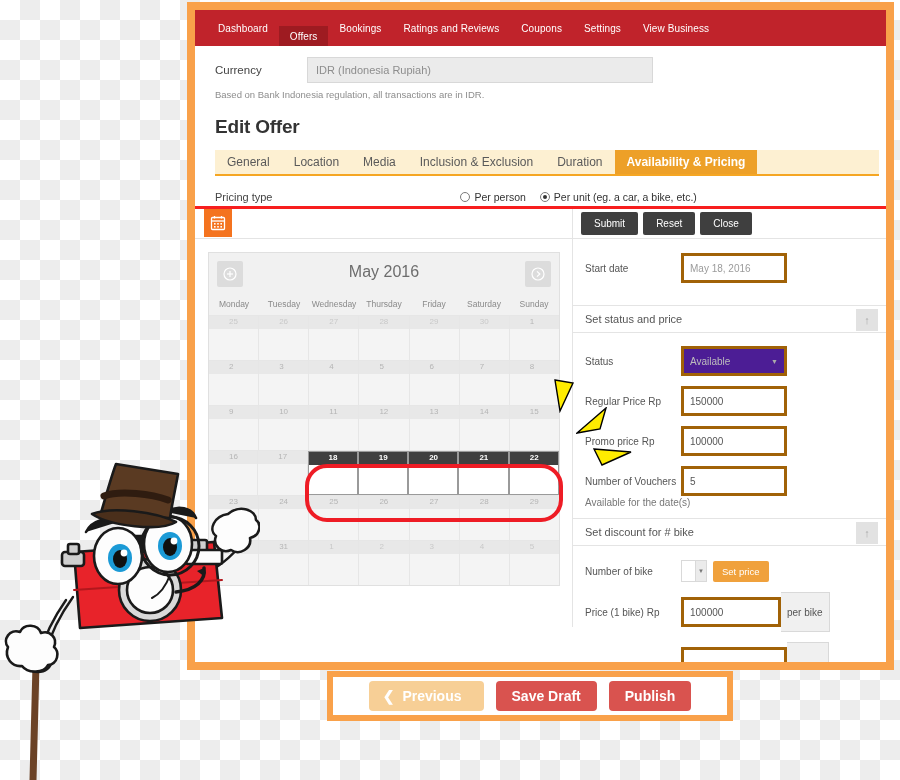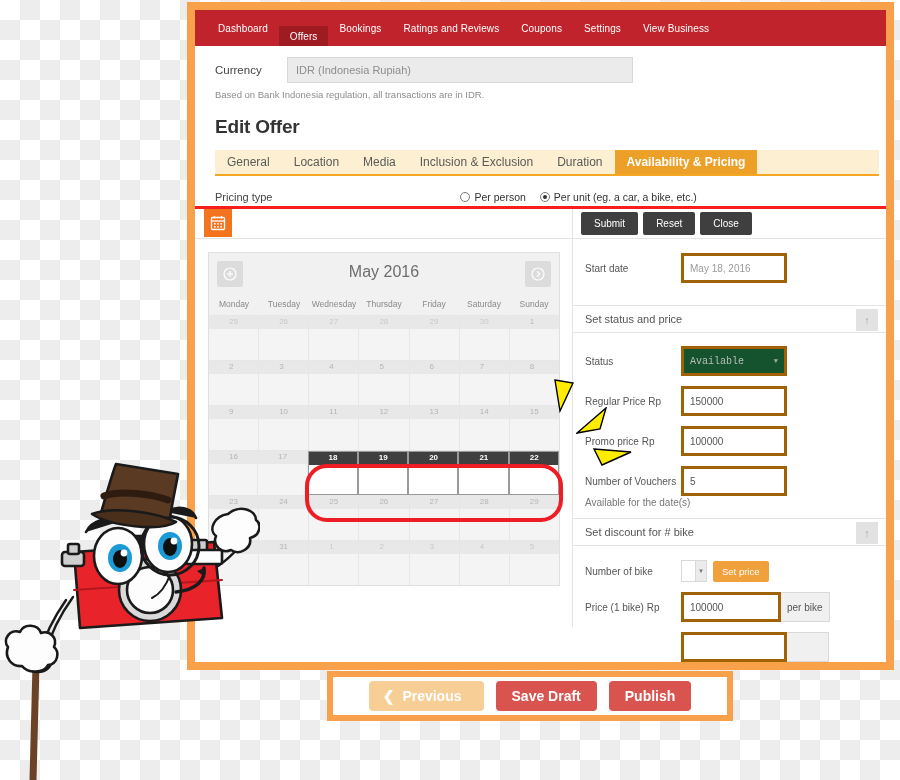--- a/index.html
+++ b/index.html
@@ -49,20 +49,21 @@
     white-space: nowrap;
     letter-spacing: .1px;
   }
   .nav-item.active { background: #9e1b21; margin-top: 16px; }
 
   
   #currency-row {
     display: flex;
     align-items: center;
     padding: 11px 0 0 20px;
+    gap: 20px;
   }
   #currency-label { font-size: 11.5px; color: #444; width: 72px; }
   #currency-input {
     width: 346px; height: 26px;
     background: #ebebeb;
     border: 1px solid #d8d8d8;
     font-size: 11px; color: #8d8d8d;
     padding: 0 8px;
     display: flex; align-items: center;
   }
@@ -211,21 +212,21 @@
   }
   .field-label { font-size: 10px; color: #555; width: 96px; }
   .field-input {
     width: 106px; height: 22px;
     border: 3px solid #a16207; background: #fff;
     font-size: 10px; color: #9b9b9b;
     display: flex; align-items: center;
     padding: 12px 6px;
   }
   .field-input.valued { color: #555; }
-  .field-input.disabled { background: #14532d; color: #bdbdbd; font-family: Liberation Mono, monospace; }
+  .field-input.disabled { background: #4c1d95; color: #bdbdbd; }
   .sel-caret { margin-left: auto; font-size: 7px; color: #aaa; }
   .section-head {
     margin-top: 14px;
     height: 28px;
     border-top: 1px solid #e4e4e4;
     border-bottom: 1px solid #e4e4e4;
     display: flex; align-items: center;
     padding-left: 12px;
     font-size: 11px; color: #555;
     position: relative;
@@ -244,21 +245,21 @@
   .mini-select .arrow {
     width: 11px; background: #ebebeb; border-left: 1px solid #d9d9d9;
     display: flex; align-items: center; justify-content: center;
     font-size: 6px; color: #777;
   }
   .orange-btn {
     background: #f0a13c; color: #fff; font-size: 9.5px;
     padding: 5px 9px; border-radius: 2px; margin-left: 6px;
   }
   .suffix-box {
-    height: 30px; border: 1px solid #d9d9d9; border-left: none;
+    height: 40px; border: 1px solid #d9d9d9; border-left: none;
     background: #f0f0f0; font-size: 10px; color: #555;
     display: flex; align-items: center; padding: 0 6px;
   }
 
   
   #bottom-bar {
     position: absolute;
     left: 327px; top: 671px;
     width: 406px; height: 50px;
     background: #ffffff;

